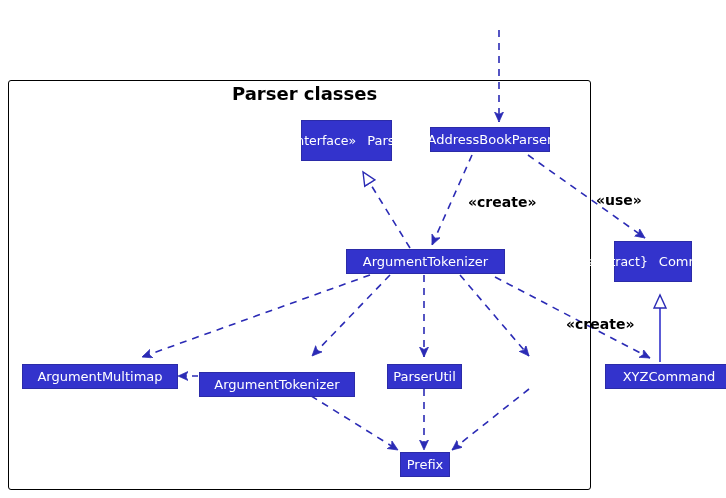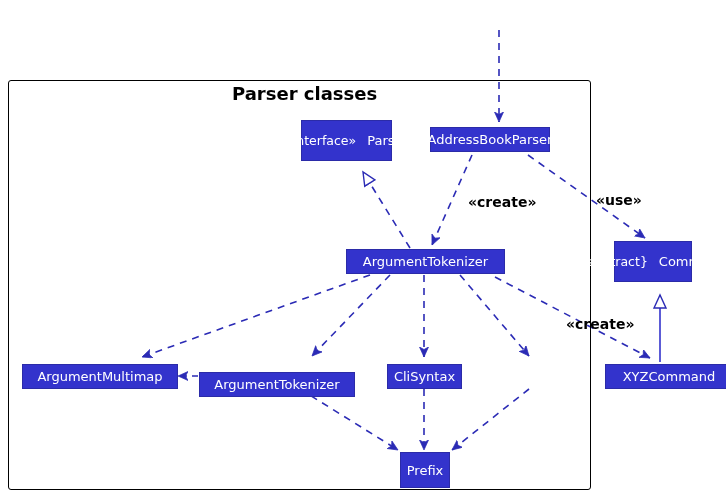--- a/index.html
+++ b/index.html
@@ -168,29 +168,29 @@
 
   <div class="node" style="left:22px; top:364px; width:156px; height:25px;">
     <span class="nm">ArgumentMultimap</span>
   </div>
 
   <div class="node" style="left:199px; top:372px; width:156px; height:25px;align-items:center;">
     <span class="nm">ArgumentTokenizer</span>
   </div>
 
   <div class="node" style="left:387px; top:364px; width:75px; height:25px;">
-    <span class="nm">CliSyntax</span>
+    <span class="nm">ParserUtil</span>
   </div>
 
 
   <div class="node" style="left:605px; top:364px; width:128px; height:25px;">
     <span class="nm">XYZCommand</span>
   </div>
 
-  <div class="node" style="left:400px; top:452px; width:50px; height:36px;">
+  <div class="node" style="left:400px; top:452px; width:50px; height:25px;">
     <span class="nm">Prefix</span>
   </div>
 
   <div class="edge-label" style="left:468px; top:194px;">«create»</div>
 
   <div class="edge-label" style="left:596px; top:192px;">«use»</div>
 
   <div class="edge-label" style="left:566px; top:316px;">«create»</div>
 
 </div>

